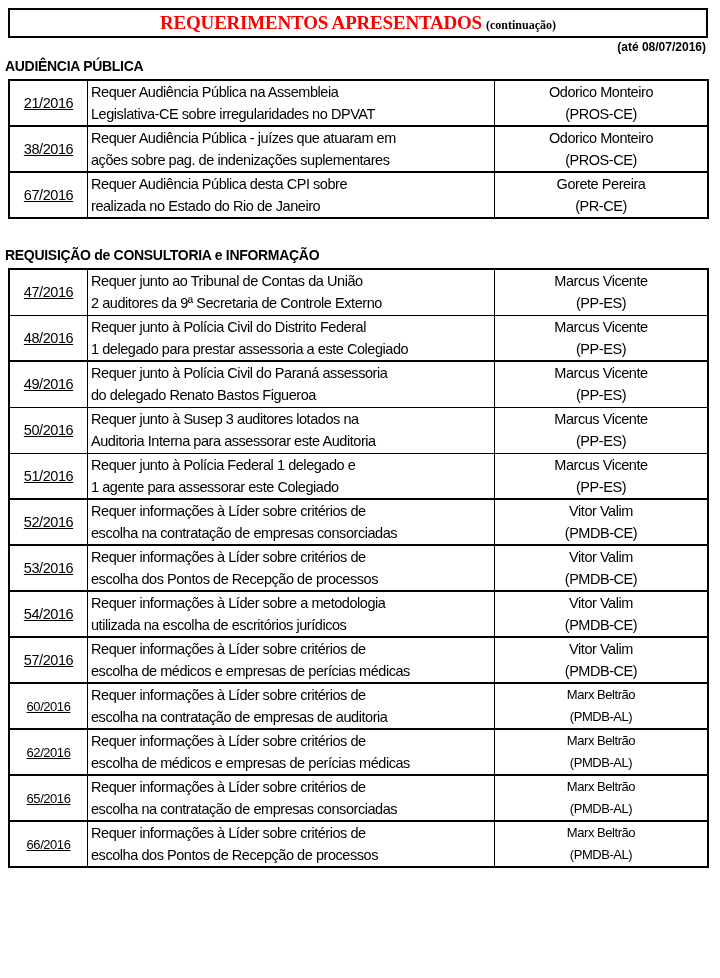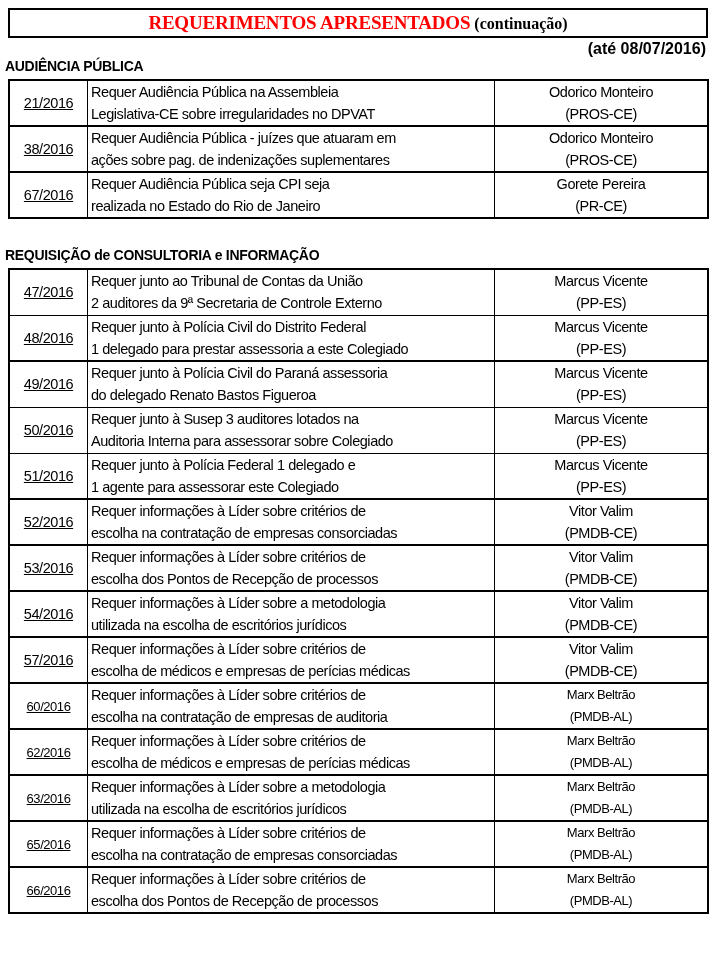--- a/index.html
+++ b/index.html
@@ -2,22 +2,22 @@
 <html><head>
 <meta charset="utf-8">
 <style>
   html, body { margin: 0; padding: 0; background: #ffffff; }
   body { width: 720px; height: 978px; position: relative; overflow: hidden;
          font-family: "Liberation Sans", sans-serif; color: #000; }
   .title-box { position: absolute; left: 8px; top: 8px; width: 696px; height: 26px;
                border: 2px solid #000; text-align: center; line-height: 26px;
                font-family: "Liberation Serif", serif; font-weight: bold; }
   .title-main { color: #ff0000; font-size: 19px; letter-spacing: -0.2px; }
-  .title-sub { color: #000; font-size: 16px; margin-left: 4px; }
-  .date-note { position: absolute; right: 14px; top: 40px; font-size: 16px; font-weight: bold;
+  .title-sub { color: #000; font-size: 12px; margin-left: 4px; }
+  .date-note { position: absolute; right: 14px; top: 40px; font-size: 12px; font-weight: bold;
                font-family: "Liberation Sans Narrow", "Liberation Sans", sans-serif; }
   .section-title { position: absolute; left: 5px; font-size: 14px; font-weight: bold;
                    letter-spacing: -0.3px; }
   table.req { position: absolute; left: 8px; width: 701px; border-collapse: collapse;
               border: 2px solid #000; table-layout: fixed; }
   table.req td { border: 1px solid #000; padding: 0; vertical-align: middle; font-size: 14.5px;
                  letter-spacing: -0.45px; }
   table.req tr { height: 46px; }
   table.req tr.thick td { border-bottom: 2px solid #000; }
   td.num { width: 77px; text-align: center; }
@@ -57,21 +57,21 @@
           <span class="line">ações sobre pag. de indenizações suplementares</span>
         </td>
         <td class="auth">
           <span class="line">Odorico Monteiro</span>
           <span class="line">(PROS-CE)</span>
         </td>
       </tr>
       <tr>
         <td class="num"><span class="">67/2016</span></td>
         <td class="desc">
-          <span class="line">Requer Audiência Pública seja CPI seja</span>
+          <span class="line">Requer Audiência Pública desta CPI sobre</span>
           <span class="line">realizada no Estado do Rio de Janeiro</span>
         </td>
         <td class="auth">
           <span class="line">Gorete Pereira</span>
           <span class="line">(PR-CE)</span>
         </td>
       </tr>
     </tbody>
 </table>
 
@@ -108,21 +108,21 @@
         </td>
         <td class="auth">
           <span class="line">Marcus Vicente</span>
           <span class="line">(PP-ES)</span>
         </td>
       </tr>
       <tr>
         <td class="num"><span class="">50/2016</span></td>
         <td class="desc">
           <span class="line">Requer junto à Susep 3 auditores lotados na</span>
-          <span class="line">Auditoria Interna para assessorar sobre Colegiado</span>
+          <span class="line">Auditoria Interna para assessorar este Auditoria</span>
         </td>
         <td class="auth">
           <span class="line">Marcus Vicente</span>
           <span class="line">(PP-ES)</span>
         </td>
       </tr>
       <tr class="thick">
         <td class="num"><span class="">51/2016</span></td>
         <td class="desc">
           <span class="line">Requer junto à Polícia Federal 1 delegado e</span>
@@ -193,31 +193,20 @@
         <td class="desc">
           <span class="line">Requer informações à Líder sobre critérios de</span>
           <span class="line">escolha de médicos e empresas de perícias médicas</span>
         </td>
         <td class="auth sm">
           <span class="line">Marx Beltrão</span>
           <span class="line">(PMDB-AL)</span>
         </td>
       </tr>
       <tr class="thick">
-        <td class="num"><span class="sm">63/2016</span></td>
-        <td class="desc">
-          <span class="line">Requer informações à Líder sobre a metodologia</span>
-          <span class="line">utilizada na escolha de escritórios jurídicos</span>
-        </td>
-        <td class="auth sm">
-          <span class="line">Marx Beltrão</span>
-          <span class="line">(PMDB-AL)</span>
-        </td>
-      </tr>
-      <tr class="thick">
         <td class="num"><span class="sm">65/2016</span></td>
         <td class="desc">
           <span class="line">Requer informações à Líder sobre critérios de</span>
           <span class="line">escolha na contratação de empresas consorciadas</span>
         </td>
         <td class="auth sm">
           <span class="line">Marx Beltrão</span>
           <span class="line">(PMDB-AL)</span>
         </td>
       </tr>

